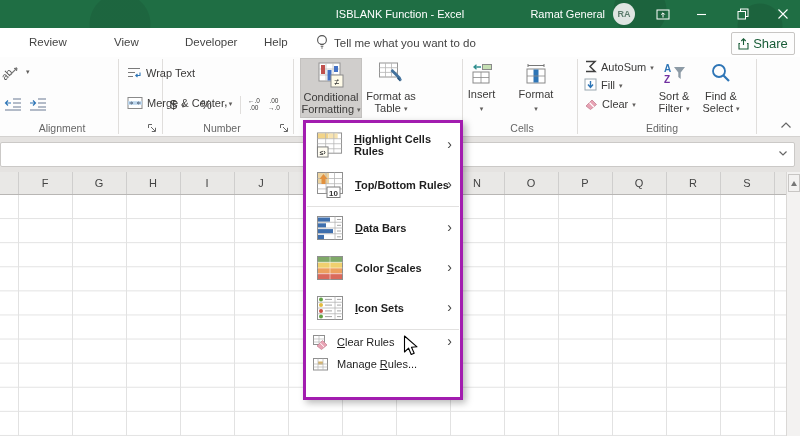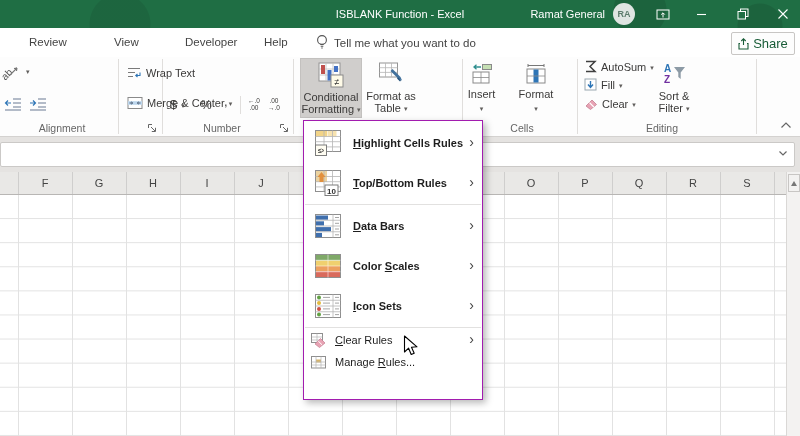--- a/index.html
+++ b/index.html
@@ -58,22 +58,22 @@
   .colh{position:absolute;top:0;width:54px;height:22px;line-height:22px;text-align:center;font-size:11px;color:#444;}
   .grid{position:absolute;left:0;top:195px;width:786px;height:241px;background:#fff;
     background-image:linear-gradient(to right,#e2e2e2 1px,transparent 1px),
                      linear-gradient(to bottom,#e2e2e2 1px,transparent 1px);
     background-size:54px 100%,100% 24.1px;background-position:18px 0,18px -1px;}
   .vscroll{position:absolute;left:786px;top:172px;width:14px;height:264px;background:#f3f2f1;border-left:1px solid #dad8d6;box-sizing:border-box;}
   .scrollup{position:absolute;left:1px;top:2px;width:12px;height:18px;background:#f3f2f1;border:1px solid #c8c6c4;
     box-sizing:border-box;display:flex;align-items:center;justify-content:center;}
   .tri-up{width:0;height:0;border-left:3.5px solid transparent;border-right:3.5px solid transparent;border-bottom:5px solid #777;}
   
-  .menu{position:absolute;left:303px;top:120px;width:180px;height:280px;background:#fff;
-    border:1px solid #a21caf;box-sizing:border-box;box-shadow:3px 3px 7px rgba(0,0,0,.28);
+  .menu{position:absolute;left:303px;top:120px;width:160px;height:280px;background:#fff;
+    border:3px solid #a21caf;box-sizing:border-box;box-shadow:3px 3px 7px rgba(0,0,0,.28);
     padding-top:2px;z-index:10;}
   .mi{position:relative;display:flex;align-items:center;cursor:default;}
   .mi.big{height:40px;padding-left:10px;gap:11px;font-weight:bold;font-size:11px;color:#1e1e1e;}
   .mi.small{height:22px;padding-left:6px;gap:8px;font-size:11px;color:#1e1e1e;}
   .mi .lbl .accel{text-decoration:underline;}
   .mi .arrow{position:absolute;right:8px;top:50%;transform:translateY(-58%);font-size:14px;color:#444;font-weight:normal;}
   .mi.hl{background:#d4d2d0;}
   .msep{height:1px;background:#e2e1e0;margin:1px 1px;}
   .cursor{position:absolute;left:403px;top:335px;z-index:20;}
   svg{display:block;}
@@ -276,20 +276,30 @@
       <span class="bicon" style="top:4px">
         <svg width="24" height="24" viewBox="0 0 24 24">
           <text x="2" y="10" font-size="10" font-weight="bold" fill="#2e75b6">A</text>
           <text x="2" y="21" font-size="10" font-weight="bold" fill="#7030a0">Z</text>
           <path d="M12 5 H23 L18.7 10.5 V17 L16.3 15 V10.5 Z" fill="#8d9ba6"></path>
         </svg>
       </span>
       <span class="l1">Sort &amp;</span>
       <span class="l2"><span>Filter</span> <span class="caret"></span></span>
     </div>
+    <div class="bigbtn" style="left:698px;width:46px">
+      <span class="bicon" style="top:4px">
+        <svg width="22" height="24" viewBox="0 0 22 24">
+          <circle cx="9" cy="9" r="6" fill="none" stroke="#2e75b6" stroke-width="1.8"></circle>
+          <path d="M13.5 13.5 L19 19" stroke="#2e75b6" stroke-width="2.2"></path>
+        </svg>
+      </span>
+      <span class="l1">Find &amp;</span>
+      <span class="l2"><span>Select</span> <span class="caret"></span></span>
+    </div>
     <div class="rlabel" style="left:620px;width:84px">Editing</div>
 
     <div class="abs" style="left:780px;top:64px">
       <svg width="12" height="8" viewBox="0 0 12 8">
         <path d="M1.5 6.5 L6 2 L10.5 6.5" fill="none" stroke="#666" stroke-width="1.2"></path>
       </svg>
     </div>
   </div>
 
   <div class="tabrow">

